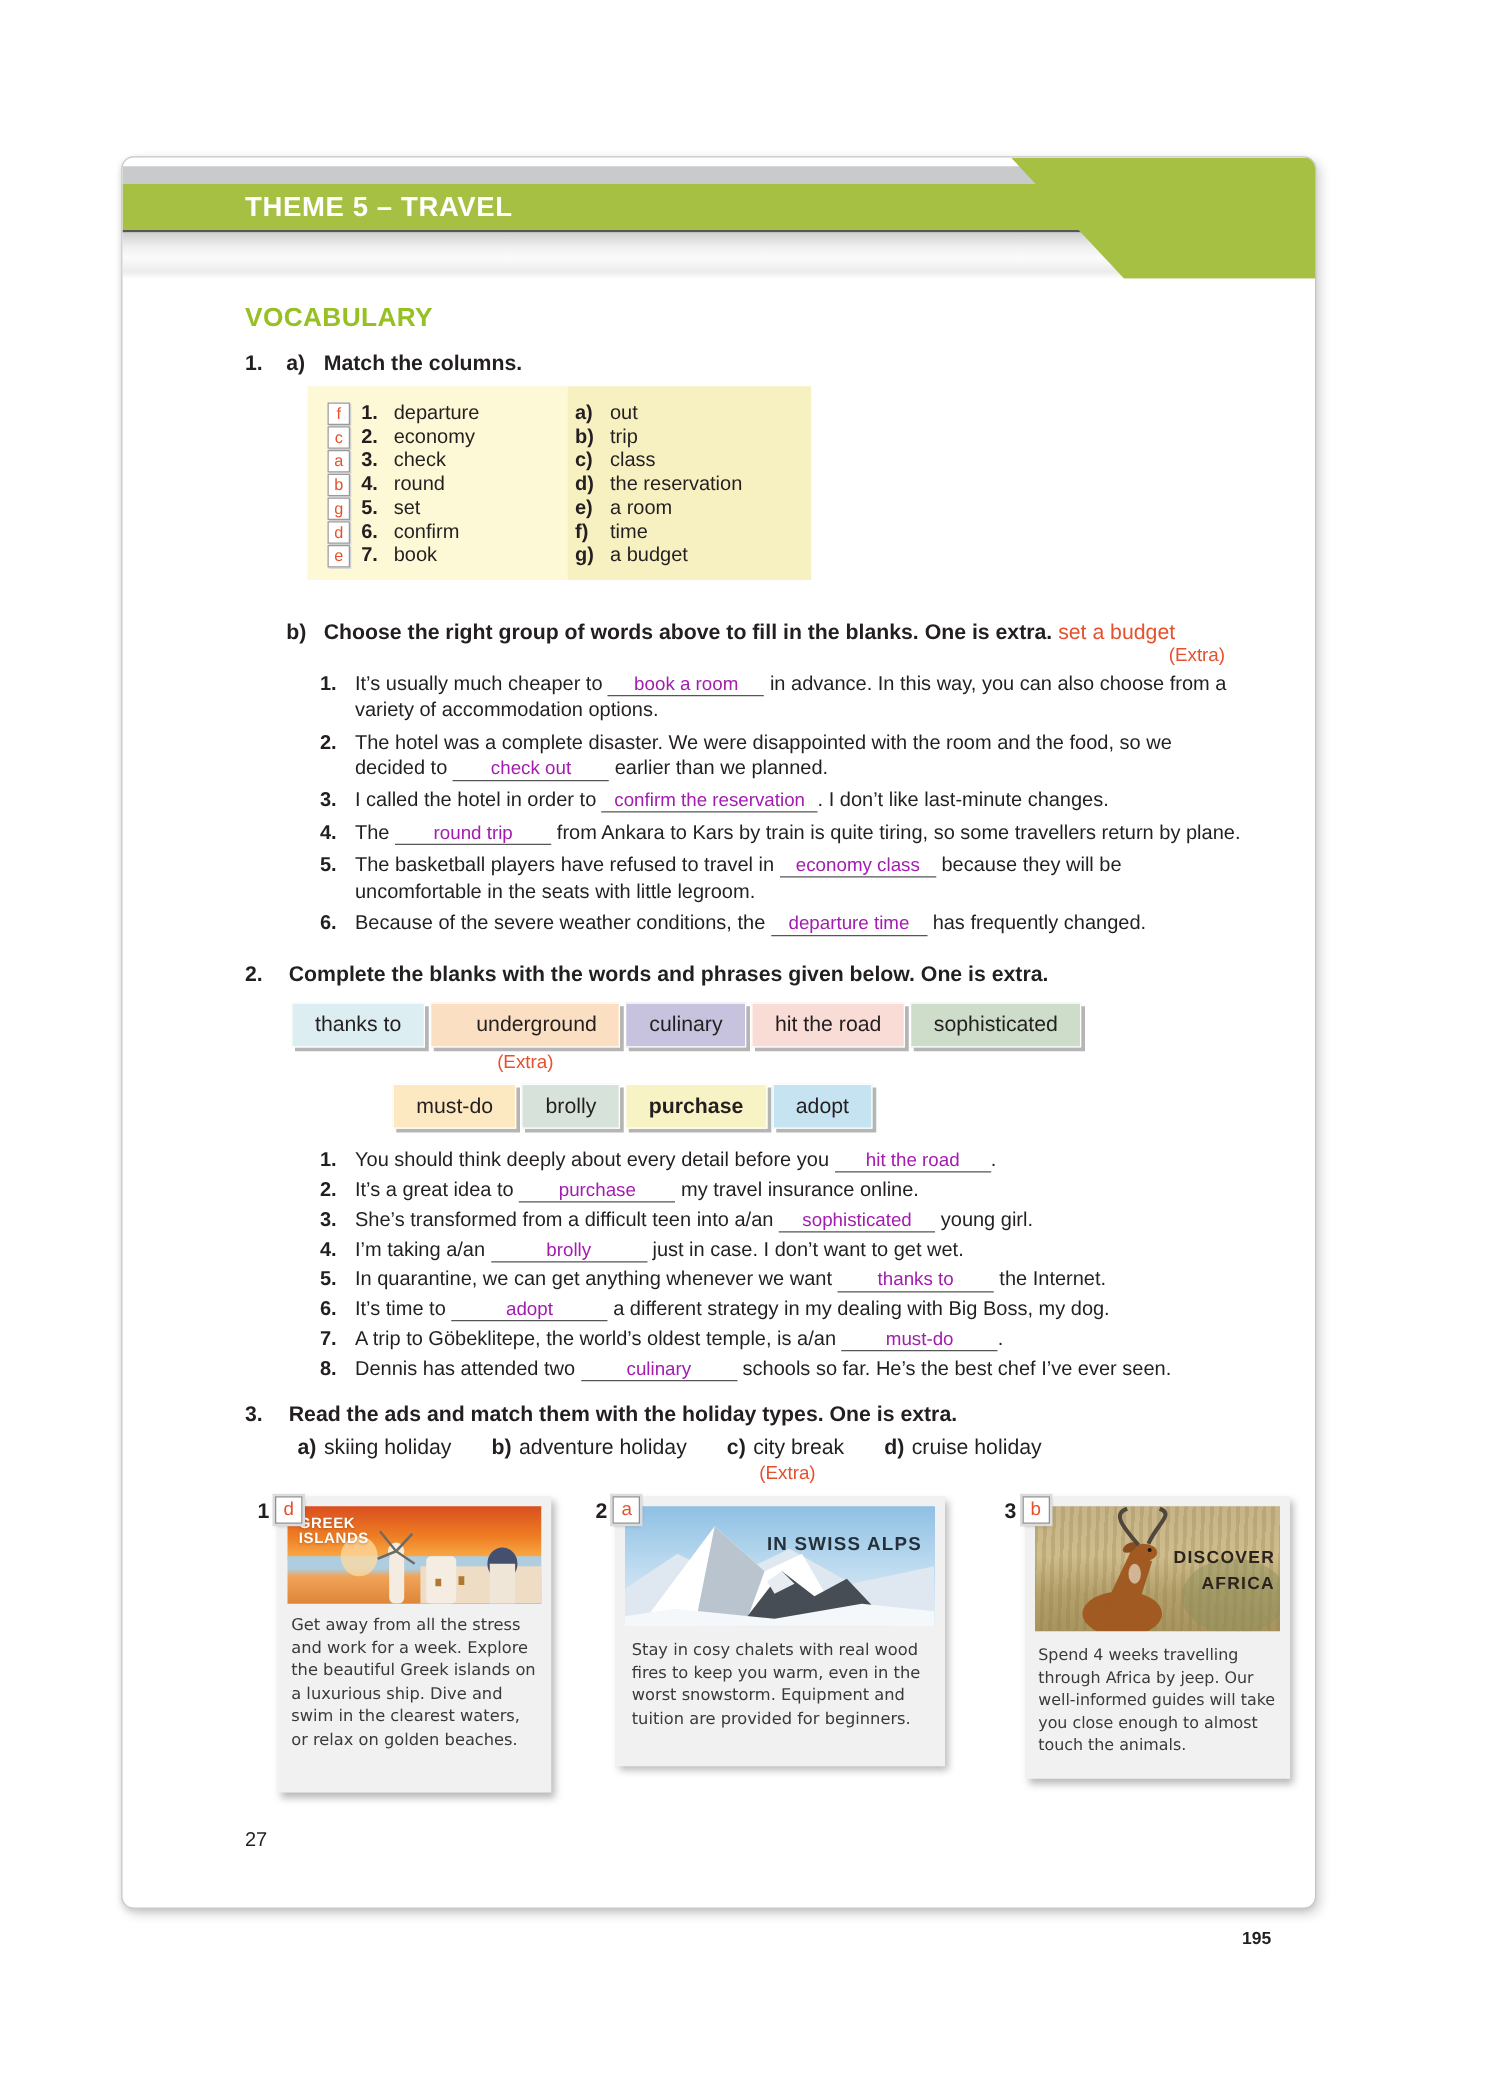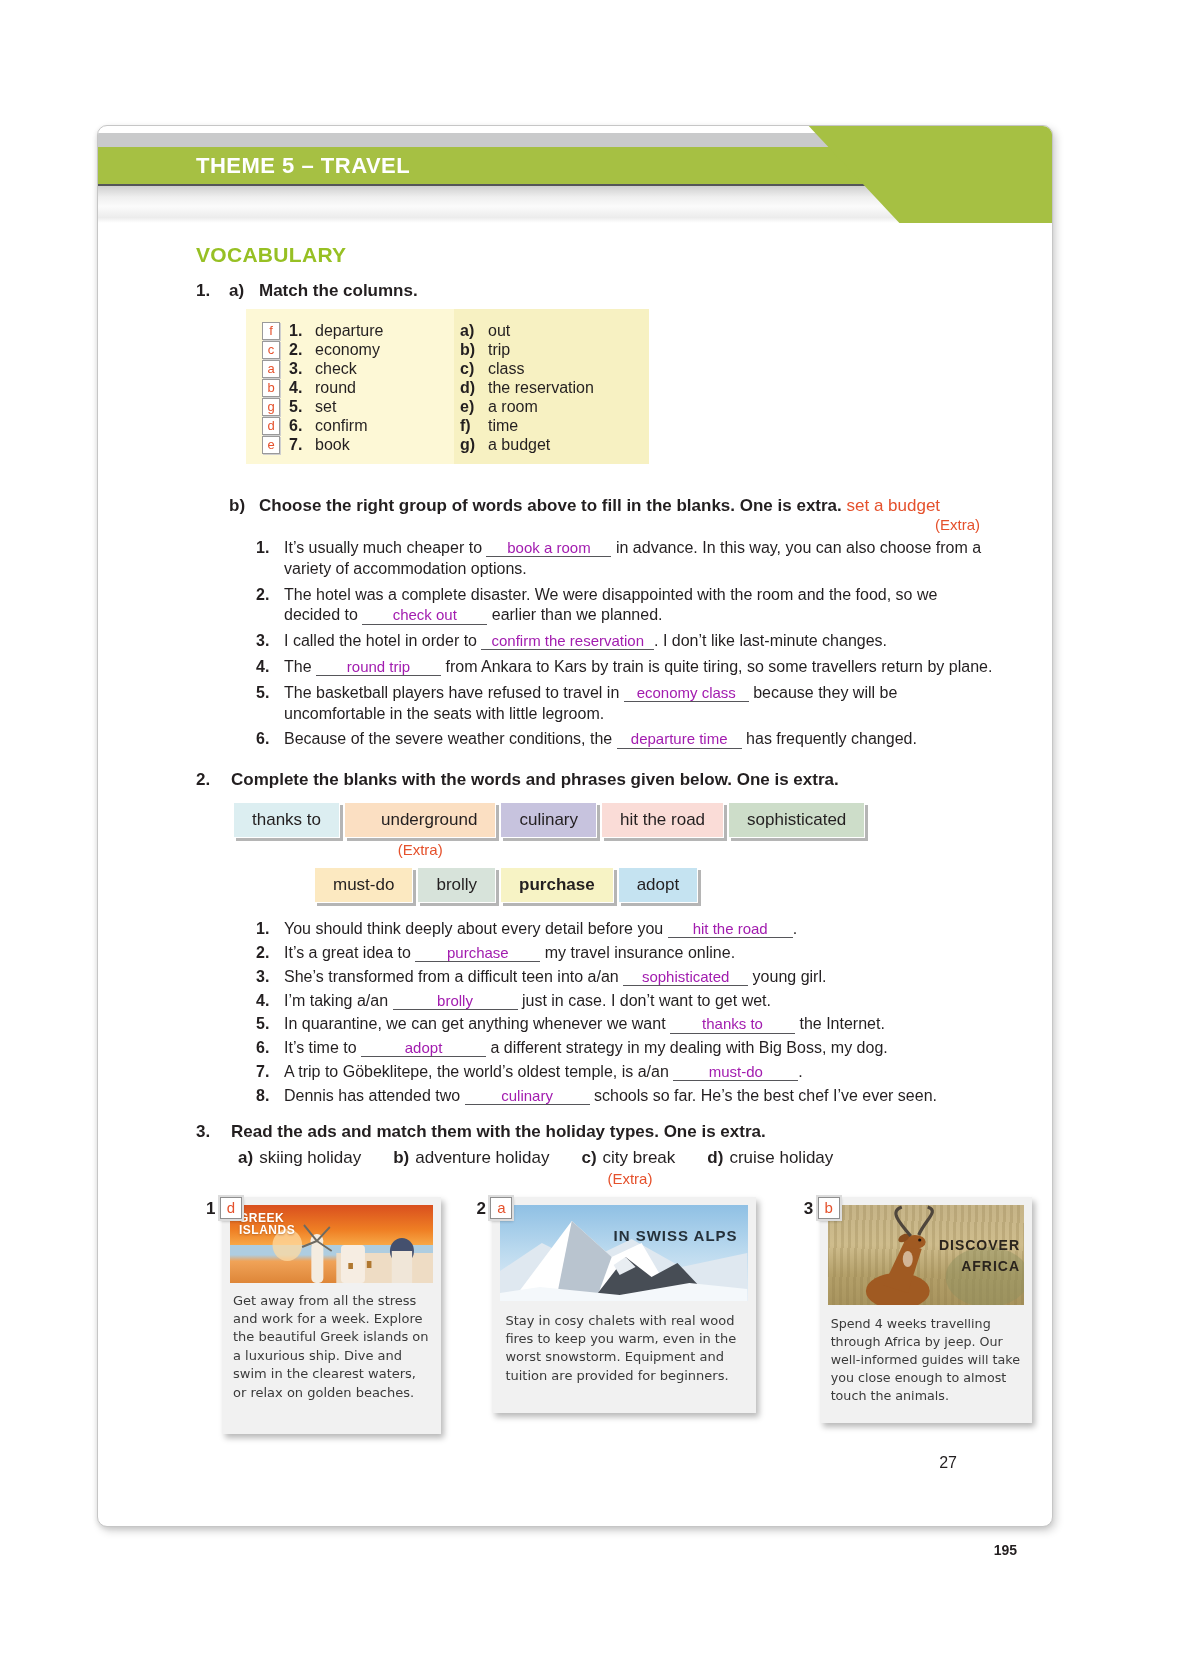--- a/index.html
+++ b/index.html
@@ -97,21 +97,21 @@
   .ad-img svg { position:absolute; inset:0; width:100%; height:100%; }
   .ttl1 { position:absolute; top:7px; left:9px; width:100px; color:#fff; font-weight:bold;
     font-size:12px; line-height:1.05; letter-spacing:.5px; text-shadow:0 1px 2px rgba(120,50,0,.4); }
   .ttl2 { position:absolute; top:22px; right:10px; color:#25313a; font-weight:bold; font-size:15px; letter-spacing:1px; }
   .ttl3 { position:absolute; top:30px; right:4px; width:102px; color:#2b241d; font-weight:bold;
     font-size:14px; line-height:1.5; letter-spacing:1px; }
   .ad-text { font-family:"DejaVu Sans", sans-serif; color:#3a3a3a; padding:9px 3px 0; font-size:13px; line-height:1.42; }
   .t1 { padding-bottom:24px; }
   .t2 { padding:11px 5px 20px; }
   .t3 { padding:10px 3px 10px; font-size:12.7px; }
-  .pg27 { text-align:right; margin:20px 75px 0 0; font-size:16px; }
+  .pg27 { text-align:left; margin:30px 75px 0 0; font-size:16px; }
   .pg195 { position:absolute; right:171px; top:1542px; font-weight:bold; font-size:14px; }
 </style>
 </head>
 <body>
 
 <div class="page-card">
 
   <div class="header">
     <div class="hdr-grey"></div>
     <div class="hdr-green">

